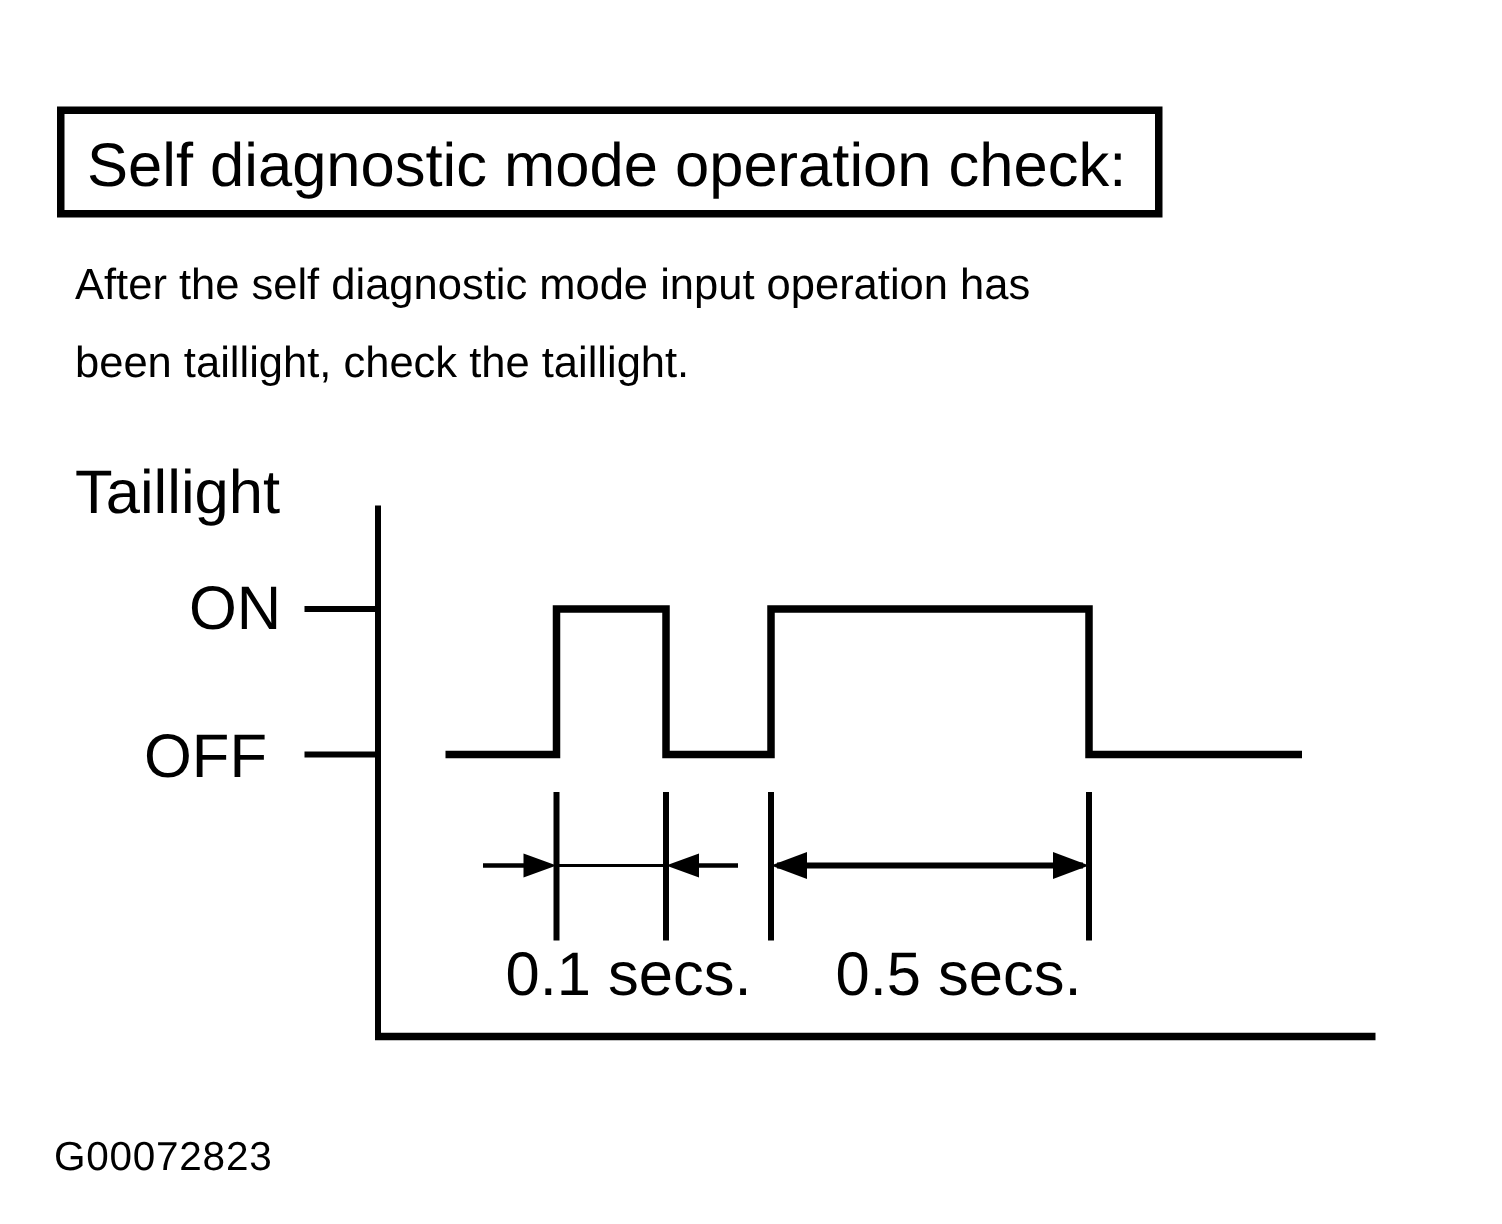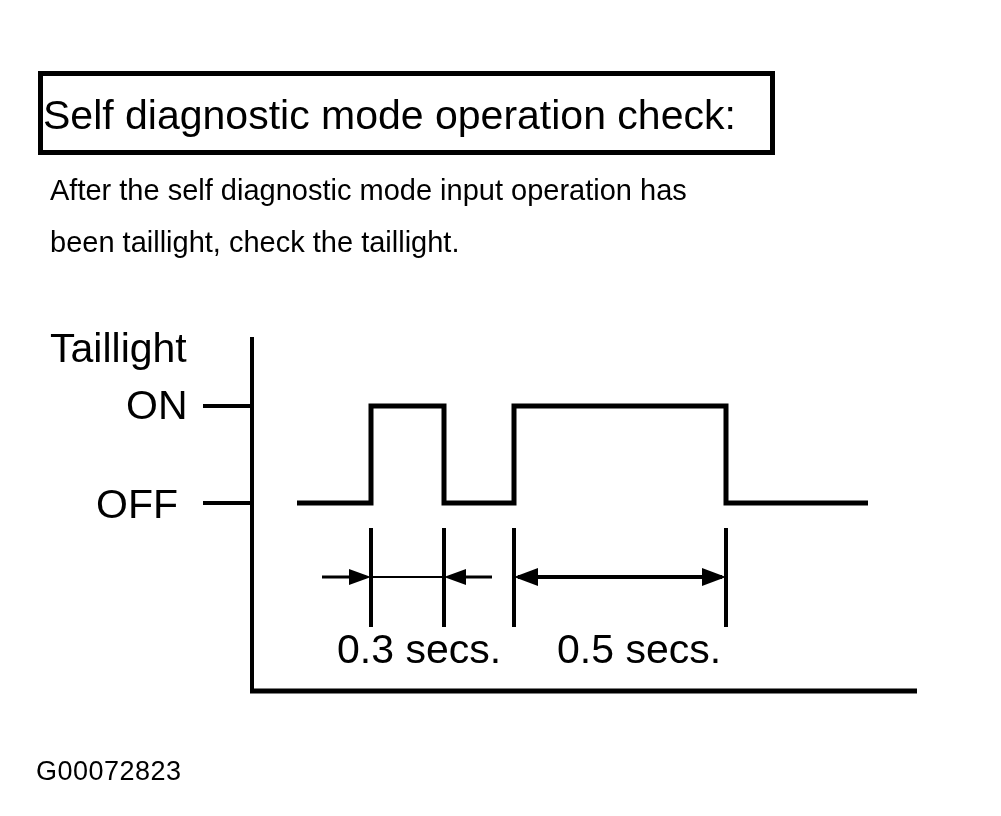--- a/index.html
+++ b/index.html
@@ -14,44 +14,45 @@
     background: #ffffff;
     font-family: "Liberation Sans", sans-serif;
     color: #000000;
     overflow: hidden;
   }
   .title-box {
     position: absolute;
     left: 38px;
     top: 71px;
     width: 737px;
-    height: 84px;
+    height: 74px;
     border: 5px solid #000000;
     box-sizing: border-box;
     display: flex;
     align-items: center;
+    padding-left: 15px;
     padding-top: 5px;
     font-size: 41px;
     white-space: nowrap;
   }
   .paragraph {
     position: absolute;
     left: 50px;
     top: 164px;
     font-size: 29px;
     line-height: 52px;
     white-space: nowrap;
   }
   .lbl {
     position: absolute;
     font-size: 41px;
     line-height: 1;
     white-space: nowrap;
   }
-  .taillight { left: 50px;  top: 328px; text-align: right; }
+  .taillight { left: 50px;  top: 308px; text-align: right; }
   .on        { left: 126px; top: 385px; }
   .off       { left: 96px;  top: 484px; text-align: center; }
   .t02       { left: 337px; top: 629px; }
   .t05       { left: 557px; top: 629px; }
   .gcode {
     position: absolute;
     left: 36px;
     top: 758px;
     font-size: 27px;
     line-height: 1;
@@ -86,21 +87,21 @@
     <div>After the self diagnostic mode input operation has</div>
     <div>been taillight, check the taillight.</div>
   </div>
 
   <div class="lbl taillight">Taillight</div>
 
   <div class="lbl on">ON</div>
 
   <div class="lbl off">OFF</div>
 
-  <div class="lbl t02">0.3 secs.</div>
+  <div class="lbl t02">0.1 secs.</div>
 
   <div class="lbl t05">0.5 secs.</div>
 
   <div class="gcode">G00072823</div>
 
   <svg class="diagram-svg" viewBox="0 0 1001 816" xmlns="http://www.w3.org/2000/svg">
 
     <line class="stroke" x1="252" y1="337" x2="252" y2="693" stroke-width="4"></line>
 
     <line class="stroke" x1="250" y1="691" x2="917" y2="691" stroke-width="5"></line>

